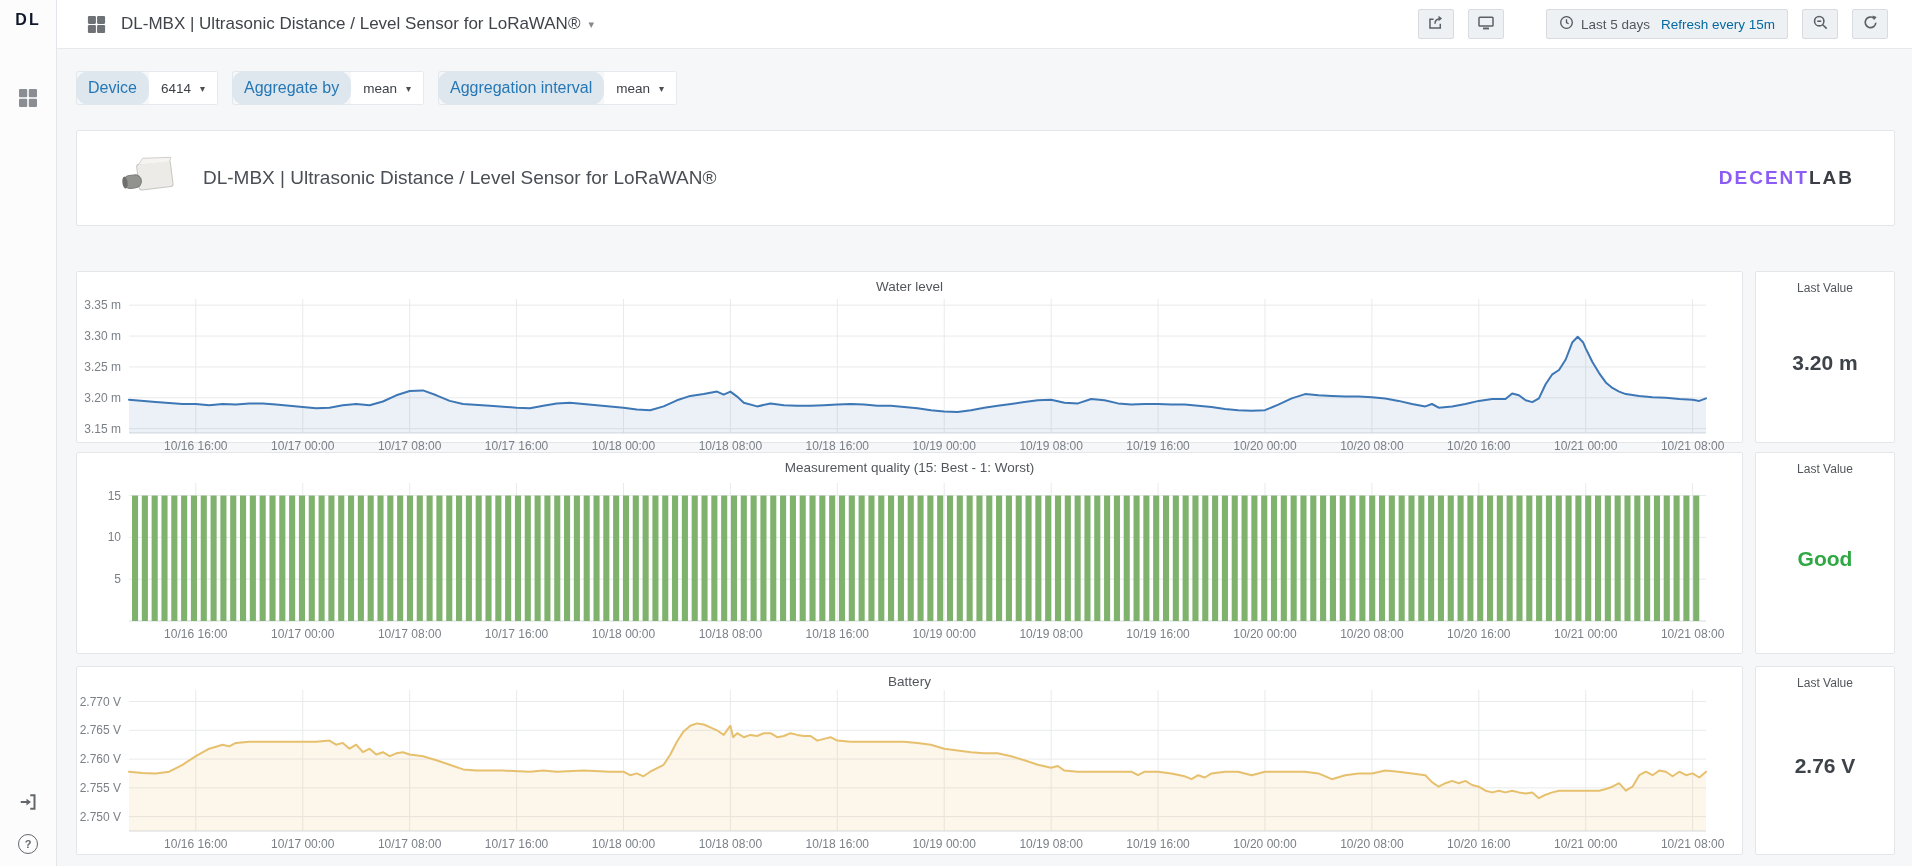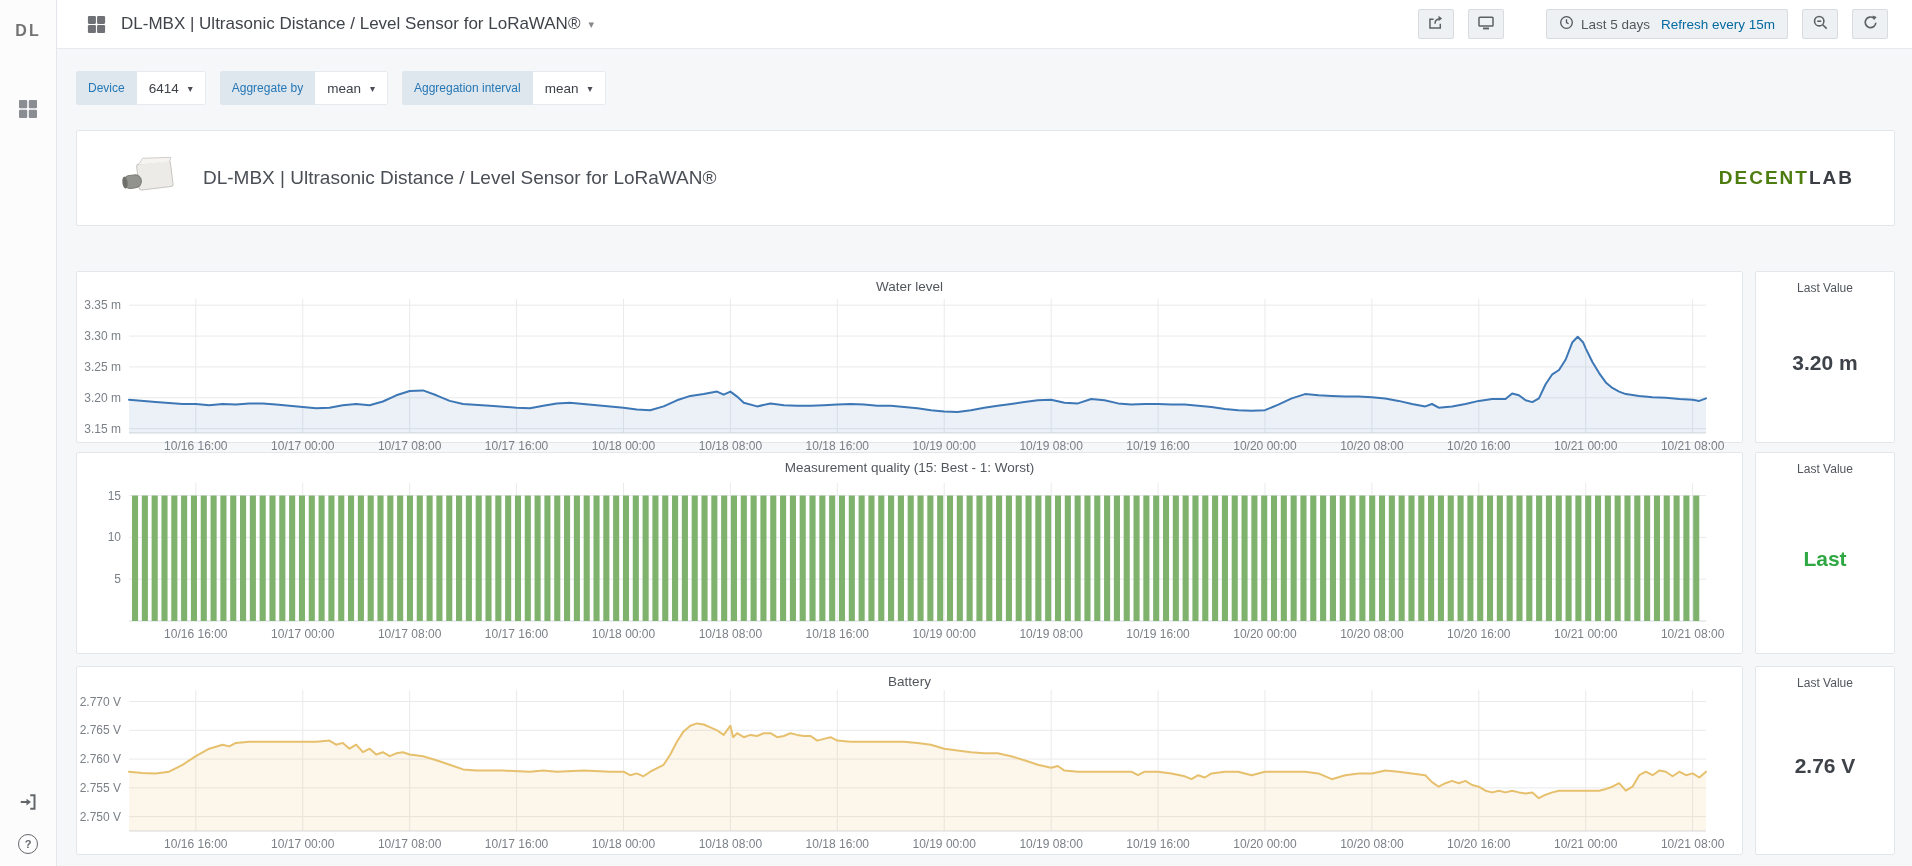--- a/index.html
+++ b/index.html
@@ -5,49 +5,49 @@
   html,body{margin:0;padding:0;}
   body{
     width:1912px;height:866px;overflow:hidden;
     background:#f6f7f9;color:#3e4249;
     font-family:"Liberation Sans",sans-serif;font-size:13px;
     position:relative;
   }
   
   .sidebar{position:absolute;left:0;top:0;bottom:0;width:56px;background:#fcfcfd;
     border-right:1px solid #e3e6ea;display:flex;flex-direction:column;align-items:center;z-index:5;}
-  .logo{margin-top:22px;font-weight:bold;font-size:16px;letter-spacing:2px;color:#737373;}
+  .logo{margin-top:11px;font-weight:bold;font-size:16px;letter-spacing:2px;color:#0f172a;}
   .side-grid{margin-top:58px;}
   .side-bottom{margin-top:auto;display:flex;flex-direction:column;align-items:center;gap:22px;margin-bottom:12px;}
   .icon-btn{display:flex;align-items:center;justify-content:center;cursor:pointer;}
   
   .navbar{position:absolute;left:56px;right:0;top:0;height:49px;background:#fff;
     border-bottom:1px solid #e7e9ec;display:flex;align-items:center;padding:0 24px 0 30px;box-sizing:border-box;}
   .nav-title{margin-left:14px;font-size:17px;color:#41444b;}
   .nav-caret{margin-left:8px;color:#85898e;font-size:11px;}
   .nav-right{margin-left:auto;display:flex;align-items:center;gap:14px;}
   .nav-btn{height:30px;min-width:36px;background:#eef1f4;border:1px solid #d8dce1;border-radius:2px;
     display:flex;align-items:center;justify-content:center;cursor:pointer;box-sizing:border-box;}
   .time-btn{padding:0 12px;gap:7px;margin-left:28px;font-size:13.5px;color:#53575d;}
   .time-text{white-space:nowrap;}
   .refresh-every{color:#0369a1;margin-left:4px;white-space:nowrap;}
   
   .filters{position:absolute;left:76px;top:71px;display:flex;gap:14px;}
   .filter-group{display:flex;height:34px;border-radius:3px;overflow:hidden;cursor:pointer;
     box-shadow:0 0 0 1px #e3e8ed inset;}
-  .filter-label{background:#dfe7ee;color:#2577b5;font-weight:500;padding:0 12px;display:flex;align-items:center;font-size:12px;}
+  .filter-label{background:#dfe7ee;color:#2577b5;font-weight:500;padding:0 12px;display:flex;align-items:center;font-size:16px;border-radius:13px;}
   .filter-value{background:#fff;padding:0 12px;display:flex;align-items:center;gap:9px;font-size:13.5px;color:#3d4148;border:1px solid #e6e9ed;border-left:none;}
   .caret{font-size:10px;color:#4a4e54;}
   
   .content{position:absolute;left:76px;top:130px;width:1819px;}
   .panel{background:#fff;border:1px solid #e4e7ea;border-radius:2px;box-sizing:border-box;}
   .banner{height:96px;display:flex;align-items:center;padding:0 40px 0 44px;margin-bottom:13px;}
   .banner-title{margin-left:24px;font-size:19px;color:#4a4e55;}
   .brand{margin-left:auto;font-size:19px;font-weight:bold;letter-spacing:2px;}
-  .brand-a{color:#4d7c0f;}
+  .brand-a{color:#8b5cf6;}
   .brand-b{color:#3b3f45;}
   .row{display:flex;gap:12px;}
   .row-water{margin-bottom:9px;}
   .row-quality{margin-bottom:12px;}
   .chart-panel{position:relative;width:1667px;}
   .h-water{height:172px;margin-top:32px;}
   .h-quality{height:202px;}
   .h-battery{height:189px;}
   .chart-title{position:absolute;top:7px;left:0;width:100%;text-align:center;
     font-size:13.5px;font-weight:500;color:#52565c;z-index:2;cursor:pointer;}
@@ -446,21 +446,21 @@
             <rect x="1567.09" y="42.54545454545455" width="6.09" height="125.45" fill="#7eb26d"></rect>
             <rect x="1576.91" y="42.54545454545455" width="6.09" height="125.45" fill="#7eb26d"></rect>
             <rect x="1586.72" y="42.54545454545455" width="6.09" height="125.45" fill="#7eb26d"></rect>
             <rect x="1596.54" y="42.54545454545455" width="6.09" height="125.45" fill="#7eb26d"></rect>
             <rect x="1606.36" y="42.54545454545455" width="6.09" height="125.45" fill="#7eb26d"></rect>
             <rect x="1616.18" y="42.54545454545455" width="6.09" height="125.45" fill="#7eb26d"></rect>
           </svg></div>
     </div>
     <div class="panel stat-panel h-quality">
       <div class="stat-title">Last Value</div>
-      <div class="stat-value good">Last</div>
+      <div class="stat-value good">Good</div>
     </div>
   </div>
 
   <div class="row">
     <div class="panel chart-panel h-battery">
       <div class="chart-title">Battery</div>
       <div class="chart-mount"><svg width="1665" height="187">
             <line x1="118.82203389830508" y1="23" x2="118.82203389830508" y2="164" stroke="#e9eaec" stroke-width="1"></line>
             <text x="118.82203389830508" y="181" text-anchor="middle" fill="#7b8087" font-size="12">10/16 16:00</text>
             <line x1="225.73728813559322" y1="23" x2="225.73728813559322" y2="164" stroke="#e9eaec" stroke-width="1"></line>

